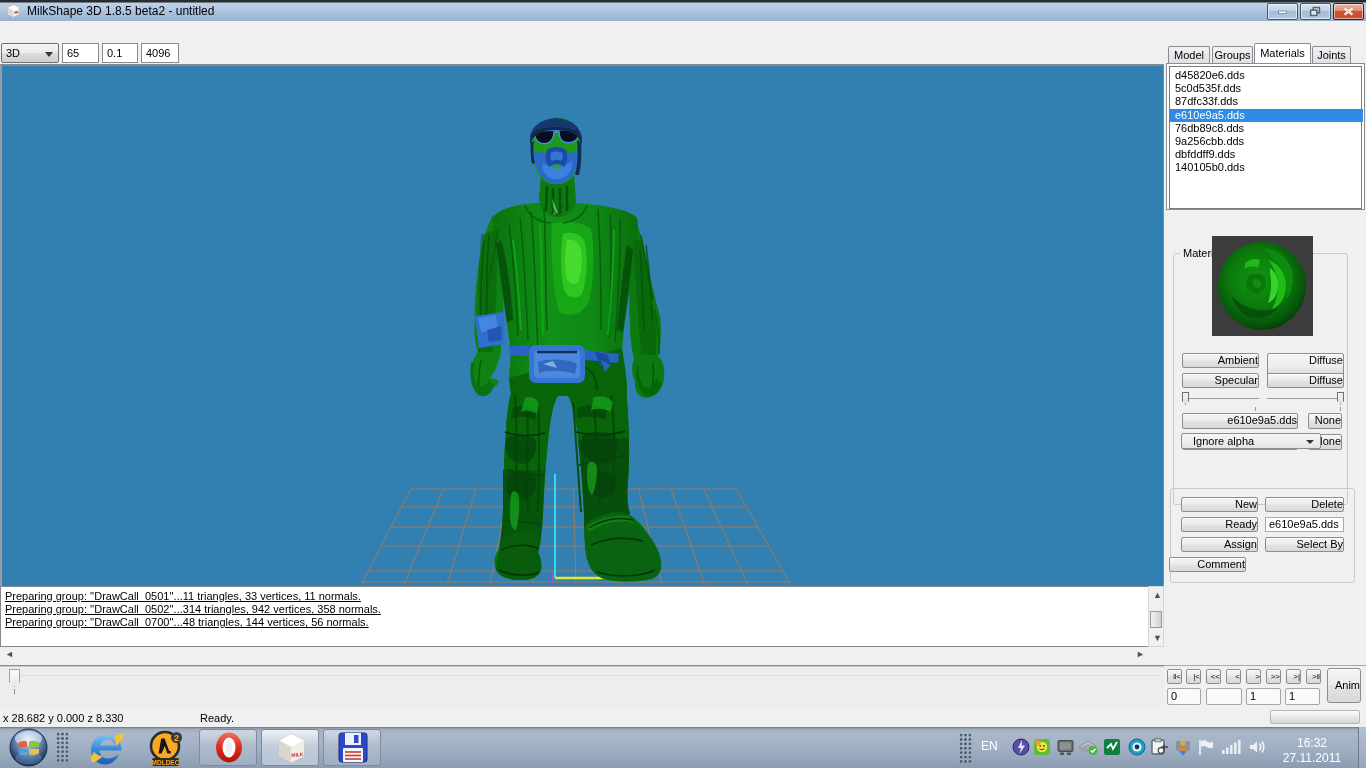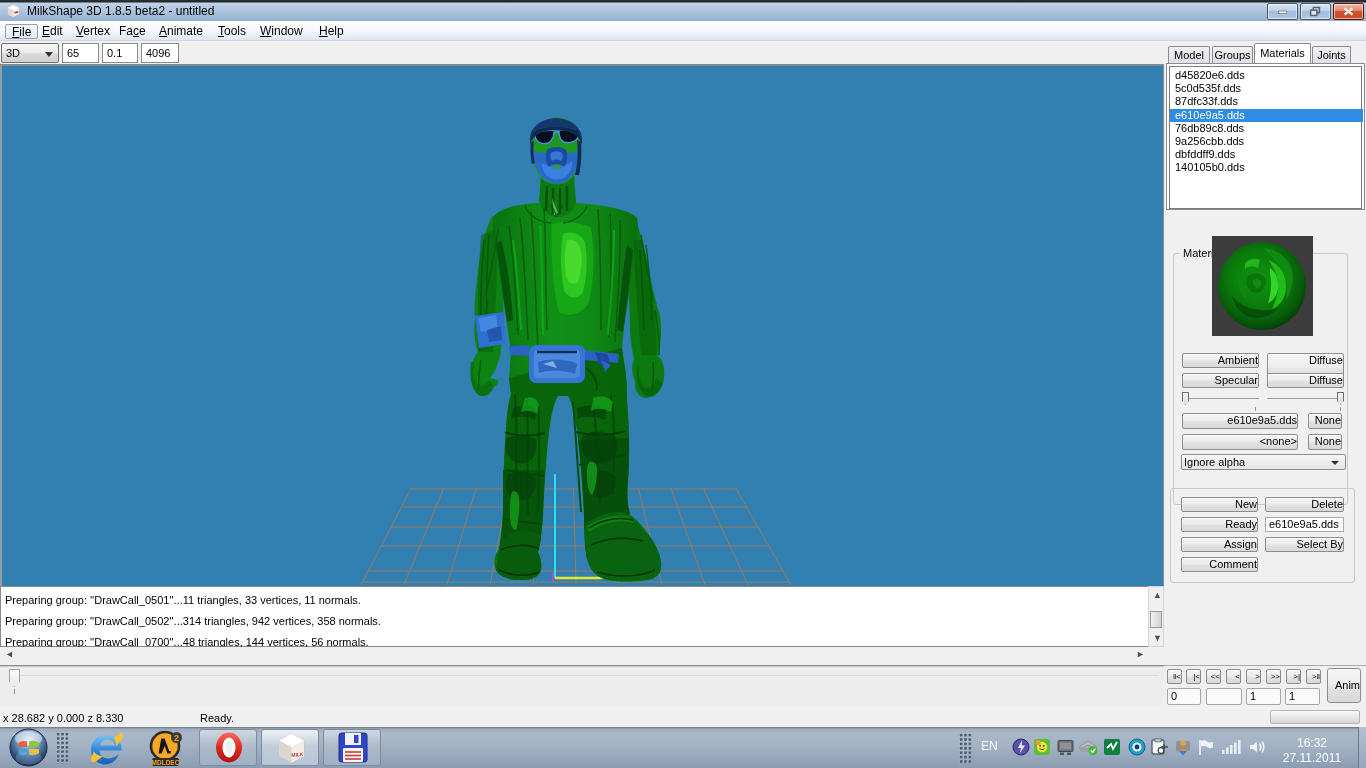--- a/index.html
+++ b/index.html
@@ -39,21 +39,21 @@
   border-left:4px solid transparent; border-right:4px solid transparent; border-top:5px solid #333; }
 .tfield { position:absolute; top:2px; height:20px; background:#fff; border:1px solid #8a8a8a;
   line-height:18px; padding-left:4px; }
 
 
 #viewport { left:0px; top:64px; width:1164px; height:522px; background:#3280b2;
   border-top:2px solid #85898d; border-left:2px solid #9a9ea2; border-right:1px solid #85898d; }
 
 
 #log { left:0; top:586px; width:1148px; height:61px; background:#fff;
-  border:1px solid #828790; border-right:none; padding:3px 0 0 4px; line-height:21px; }
+  border:1px solid #828790; border-right:none; padding:3px 0 0 4px; line-height:13px;text-decoration:underline; }
 #vscroll { left:1148px; top:586px; width:16px; height:61px; background:#f0f0f0; border:1px solid #d5d5d5; }
 #hscroll { left:0; top:647px; width:1164px; height:18px; background:#f0f0f0; }
 .sarr { position:absolute; font-size:9px; color:#505050; }
 
 
 #kfarea { left:0; top:665px; width:1164px; height:42px; background:#ededed; border-top:1px solid #8e8e8e; box-shadow:inset 0 1px 0 #c8c8c8; }
 #kftrack { position:absolute; left:8px; top:9px; width:1150px; height:1px; background:#8f8f8f; border-bottom:1px solid #dcdcdc; }
 #kfthumb { position:absolute; left:9px; top:3px; width:11px; height:18px;
   background:linear-gradient(180deg,#fbfbfb,#e8e8e8); border:1px solid #9aa4ac;
   clip-path:polygon(0 0,100% 0,100% 72%,50% 100%,0 72%); }
@@ -109,30 +109,20 @@
         <rect x="10" y="7" width="7" height="6" fill="#dce8f3" stroke="#54616e" stroke-width="1.6"></rect>
       </svg>
     </div>
   <div id="btnclose" class="abs winbtn">
       <svg class="winglyph" viewBox="0 0 31 17">
         <path d="M11 5 L20 12 M20 5 L11 12" stroke="#fff" stroke-width="2.6"></path>
         <path d="M11 5 L20 12 M20 5 L11 12" stroke="#5d4648" stroke-width="0.6" fill="none" opacity="0.4"></path>
       </svg>
     </div>
 
-  <div id="menubar" class="abs">
-    <span class="mi" id="mi-file" style="left:5px"><u>F</u>ile</span>
-    <span class="mi" style="left:36px"><u>E</u>dit</span>
-    <span class="mi" style="left:70px"><u>V</u>ertex</span>
-    <span class="mi" style="left:113px">Fa<u>c</u>e</span>
-    <span class="mi" style="left:153px"><u>A</u>nimate</span>
-    <span class="mi" style="left:212px"><u>T</u>ools</span>
-    <span class="mi" style="left:254px"><u>W</u>indow</span>
-    <span class="mi" style="left:313px"><u>H</u>elp</span>
-  </div>
 
   <div id="toolbar" class="abs">
     <div id="combo3d" class="abs">3D<span class="arr"></span></div>
     <div class="tfield" style="left:62px; width:37px;">65</div>
     <div class="tfield" style="left:102px; width:36px;">0.1</div>
     <div class="tfield" style="left:141px; width:38px;">4096</div>
   </div>
 
   <div id="viewport" class="abs">
     <svg id="scene" width="1162" height="519" viewBox="1 66 1162 519">
@@ -375,32 +365,32 @@
     <div class="abs" style="left:18px; top:351px; width:7px; height:13px; background:linear-gradient(180deg,#f6f6f6,#dcdcdc); border:1px solid #707070; clip-path:polygon(0 0,100% 0,100% 70%,50% 100%,0 70%);"></div>
     <div class="abs" style="left:173px; top:351px; width:7px; height:13px; background:linear-gradient(180deg,#f6f6f6,#dcdcdc); border:1px solid #707070; clip-path:polygon(0 0,100% 0,100% 70%,50% 100%,0 70%);"></div>
     <div class="abs" style="left:91px; top:366px; width:1px; height:4px; background:#999;"></div>
     <div class="abs" style="left:176px; top:366px; width:1px; height:4px; background:#999;"></div>
 
     <div class="btn" style="left:18px; top:372px; width:116px; height:16px;">e610e9a5.dds</div>
     <div class="btn" style="left:144px; top:372px; width:34px; height:16px;">None</div>
     <div class="btn" style="left:18px; top:393px; width:116px; height:16px;">&lt;none&gt;</div>
     <div class="btn" style="left:144px; top:393px; width:34px; height:16px;">None</div>
 
-    <div class="abs" style="left:17px; top:413px; width:165px; height:16px; border:1px solid #8d8d8d; border-radius:2px; background:linear-gradient(180deg,#f6f6f6,#e4e4e4); line-height:14px; padding-left:2px;">Ignore alpha
+    <div class="abs" style="left:17px; top:392px; width:140px; height:16px; border:1px solid #8d8d8d; border-radius:2px; background:linear-gradient(180deg,#f6f6f6,#e4e4e4); line-height:14px; padding-left:11px;">Ignore alpha
       <span style="position:absolute; right:6px; top:6px; width:0; height:0; border-left:4px solid transparent; border-right:4px solid transparent; border-top:4px solid #333;"></span>
     </div>
 
     <div class="gbox" style="left:6px; top:447px; width:185px; height:95px;"></div>
     <div class="btn" style="left:17px; top:456px; width:77px; height:15px;">New</div>
     <div class="btn" style="left:101px; top:456px; width:79px; height:15px;">Delete</div>
     <div class="btn" style="left:17px; top:476px; width:77px; height:15px;">Ready</div>
     <div class="abs" style="left:101px; top:476px; width:79px; height:15px; background:#fff; border:1px solid #aaa; line-height:13px; padding-left:3px;">e610e9a5.dds</div>
     <div class="btn" style="left:17px; top:496px; width:77px; height:15px;">Assign</div>
     <div class="btn" style="left:101px; top:496px; width:79px; height:15px;">Select By</div>
-    <div class="btn" style="left:17px; top:516px; width:77px; height:15px;">Comment</div>
+    <div class="btn" style="left:5px; top:516px; width:77px; height:15px;">Comment</div>
 
     <div class="abs" style="left:0; top:624px; width:202px; height:1px; background:#a9a9a9;"></div>
     <div class="btn anim-s" style="left:3px; top:628px; width:15px; height:15px; font-size:8px;">‖&lt;</div>
     <div class="btn anim-s" style="left:22px; top:628px; width:15px; height:15px; font-size:8px;">|&lt;</div>
     <div class="btn anim-s" style="left:42px; top:628px; width:15px; height:15px; font-size:8px;">&lt;&lt;</div>
     <div class="btn anim-s" style="left:62px; top:628px; width:15px; height:15px; font-size:8px;">&lt;</div>
     <div class="btn anim-s" style="left:82px; top:628px; width:15px; height:15px; font-size:8px;">&gt;</div>
     <div class="btn anim-s" style="left:102px; top:628px; width:15px; height:15px; font-size:8px;">&gt;&gt;</div>
     <div class="btn anim-s" style="left:122px; top:628px; width:15px; height:15px; font-size:8px;">&gt;|</div>
     <div class="btn anim-s" style="left:142px; top:628px; width:15px; height:15px; font-size:8px;">&gt;‖</div>

